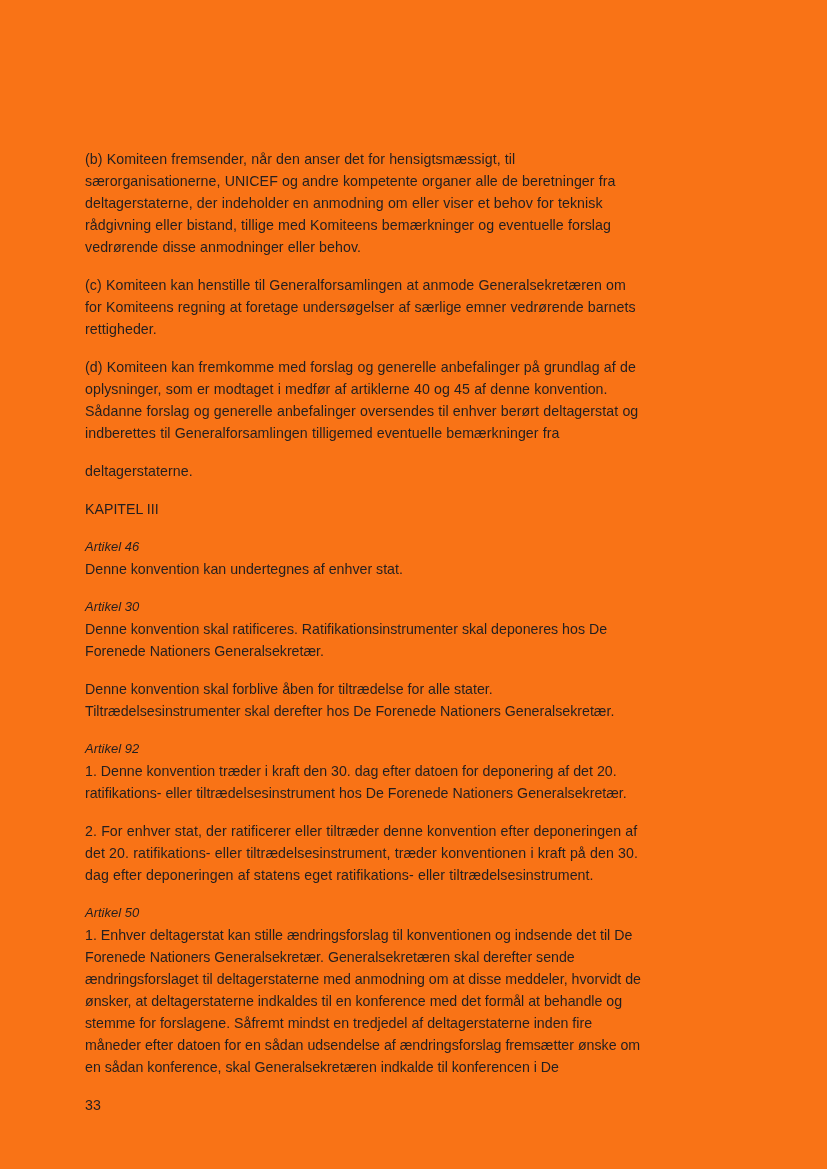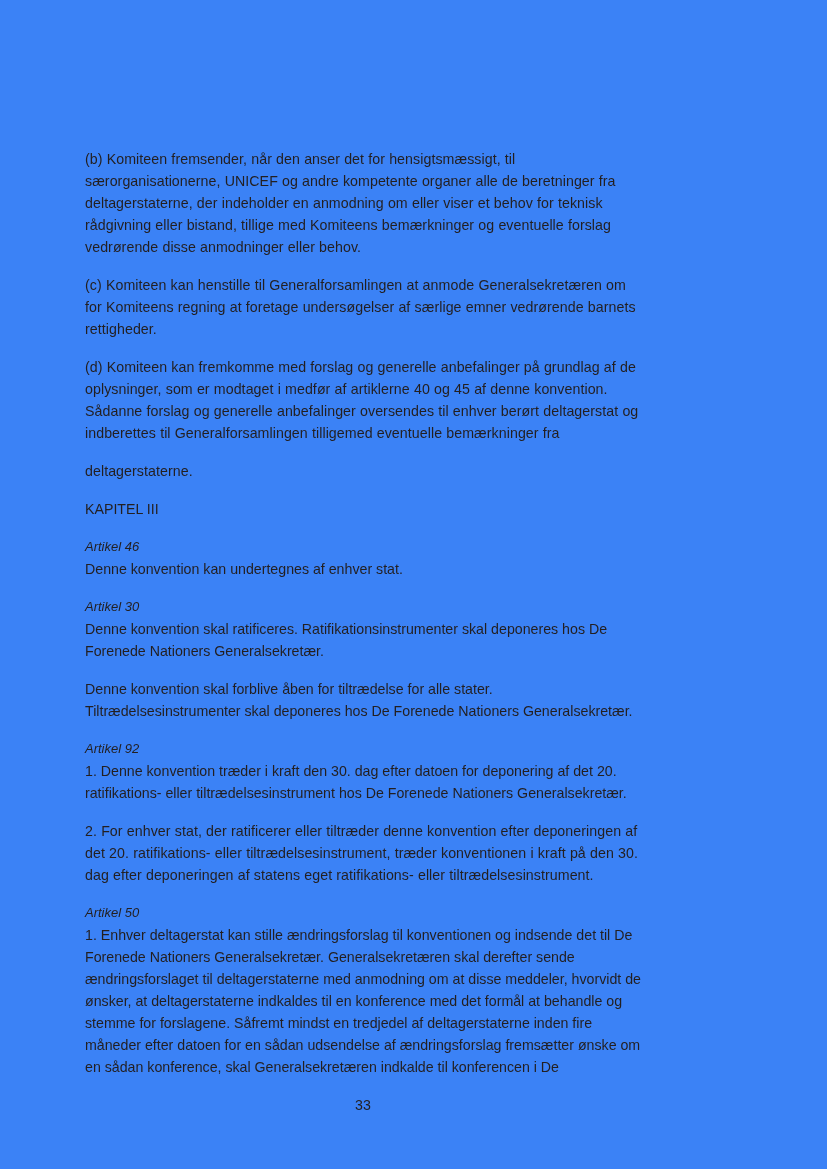--- a/index.html
+++ b/index.html
@@ -10,21 +10,21 @@
   }
   body {
     font-family: "Liberation Sans", "DejaVu Sans", sans-serif;
     color: #231f20;
   }
   .page {
     position: relative;
     width: 827px;
     height: 1169px;
     margin: 0 auto;
-    background: #3b82f6;
+    background: #f97316;
     overflow: hidden;
     box-sizing: border-box;
   }
   .content {
     position: absolute;
     left: 85px;
     top: 148px;
     width: 560px;
   }
   p.para {
@@ -62,21 +62,21 @@
     font-size: 14.2px;
     line-height: 22px;
     color: #231f20;
     margin: 0;
   }
   .page-number {
     position: absolute;
     left: 85px;
     top: 1094px;
     width: 556px;
-    text-align: center;
+    text-align: left;
     font-size: 14.2px;
     line-height: 22px;
     color: #231f20;
   }
 </style>
 </head>
 <body>
 
 <div class="page">
 
@@ -88,21 +88,21 @@
       <p class="chapter">KAPITEL III</p>
       <div class="article-group">
         <p class="article-heading">Artikel 46</p>
         <p class="article-body">Denne konvention kan undertegnes af enhver stat.</p>
       </div>
       <div class="article-group">
         <p class="article-heading">Artikel 30</p>
         <p class="article-body">Denne konvention skal ratificeres. Ratifikationsinstrumenter skal deponeres hos De Forenede Nationers Generalsekretær.</p>
       </div>
       <div class="article-group">
-        <p class="article-body">Denne konvention skal forblive åben for tiltrædelse for alle stater. Tiltrædelsesinstrumenter skal deponeres hos De Forenede Nationers Generalsekretær.</p>
+        <p class="article-body">Denne konvention skal forblive åben for tiltrædelse for alle stater. Tiltrædelsesinstrumenter skal derefter hos De Forenede Nationers Generalsekretær.</p>
       </div>
       <div class="article-group">
         <p class="article-heading">Artikel 92</p>
         <p class="article-body">1. Denne konvention træder i kraft den 30. dag efter datoen for deponering af det 20. ratifikations- eller tiltrædelsesinstrument hos De Forenede Nationers Generalsekretær.</p>
       </div>
       <p class="para">2. For enhver stat, der ratificerer eller tiltræder denne konvention efter deponeringen af det 20. ratifikations- eller tiltrædelsesinstrument, træder konventionen i kraft på den 30. dag efter deponeringen af statens eget ratifikations- eller tiltrædelsesinstrument.</p>
       <div class="article-group">
         <p class="article-heading">Artikel 50</p>
         <p class="article-body">1. Enhver deltagerstat kan stille ændringsforslag til konventionen og indsende det til De Forenede Nationers Generalsekretær. Generalsekretæren skal derefter sende ændringsforslaget til deltagerstaterne med anmodning om at disse meddeler, hvorvidt de ønsker, at deltagerstaterne indkaldes til en konference med det formål at behandle og stemme for forslagene. Såfremt mindst en tredjedel af deltagerstaterne inden fire måneder efter datoen for en sådan udsendelse af ændringsforslag fremsætter ønske om en sådan konference, skal Generalsekretæren indkalde til konferencen i De</p>
       </div>

